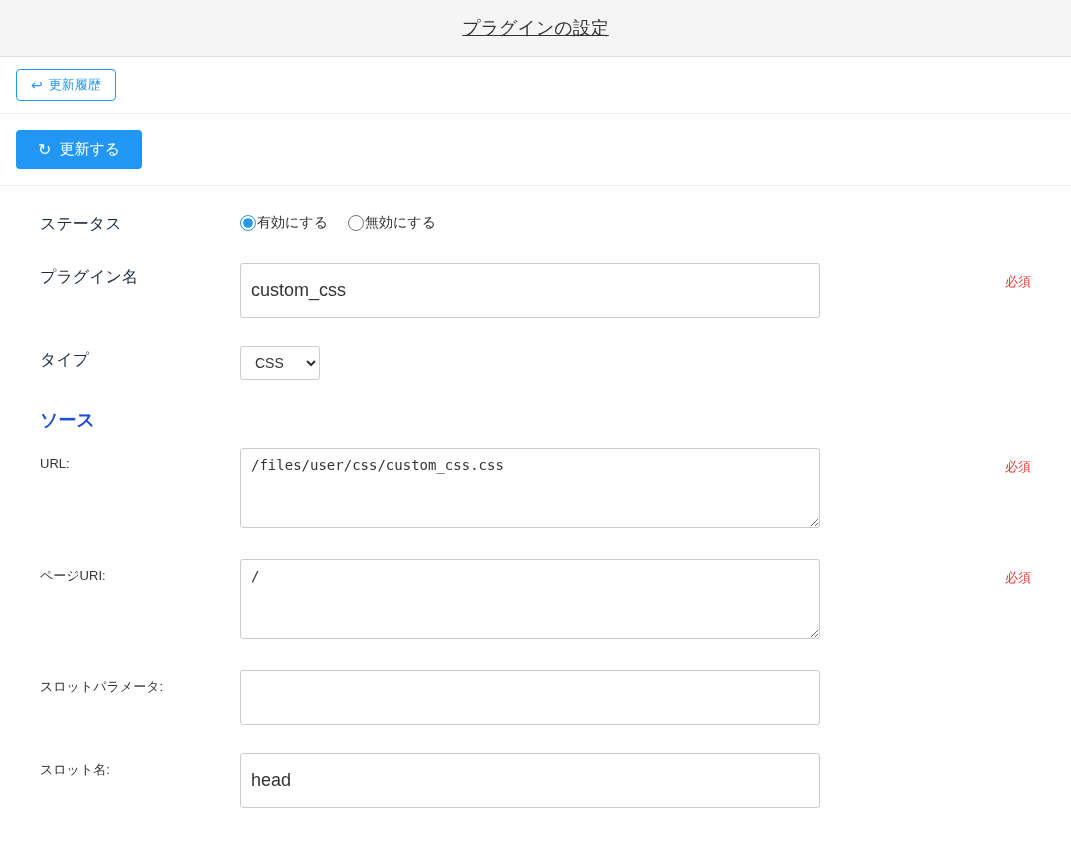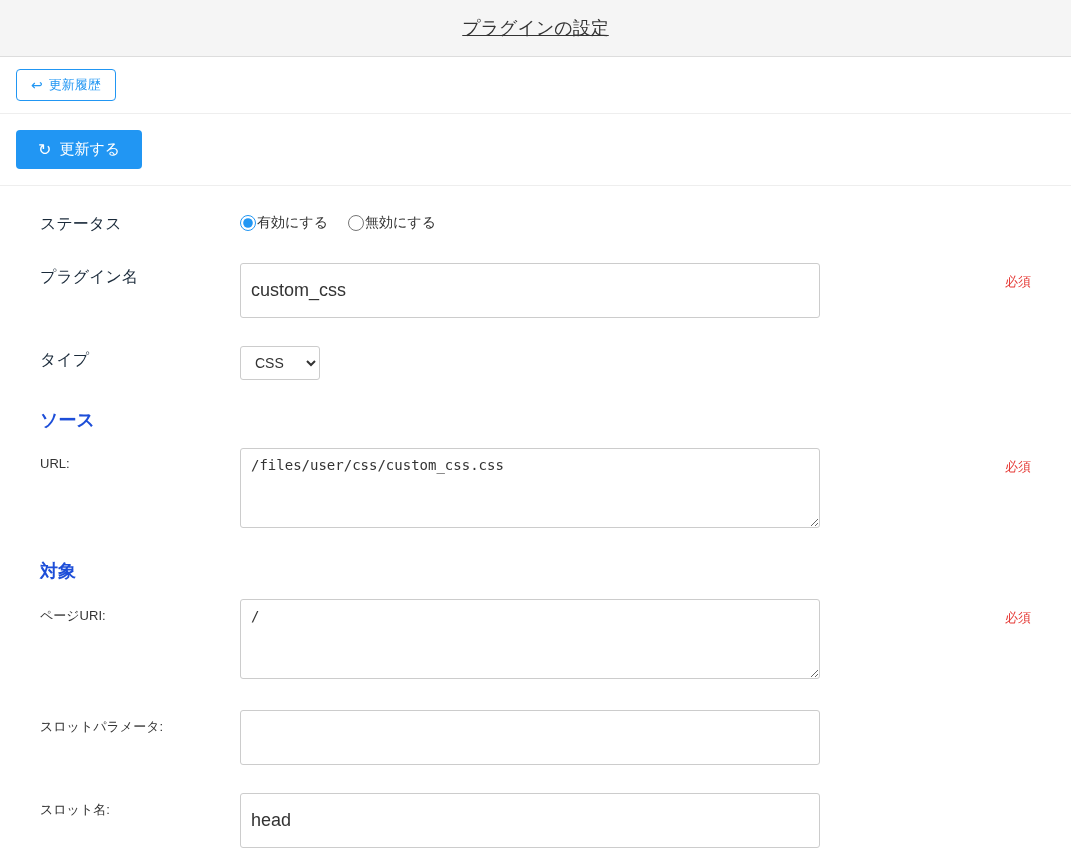--- a/index.html
+++ b/index.html
@@ -237,21 +237,20 @@
     <div class="form-row">
       <div class="form-label-sub">URL:</div>
       <div class="form-control-wrap">
         <textarea class="form-textarea" style="">/files/user/css/custom_css.css</textarea>
       </div>
       <div class="required-badge">必須</div>
     </div>
   </div>
 
   <div class="subsection">
-    <div class="section-title">対象</div>
 
     <div class="form-row">
       <div class="form-label-sub">ページURI:</div>
       <div class="form-control-wrap">
         <textarea class="form-textarea" style="">/</textarea>
       </div>
       <div class="required-badge">必須</div>
     </div>
 
     <div class="form-row">

